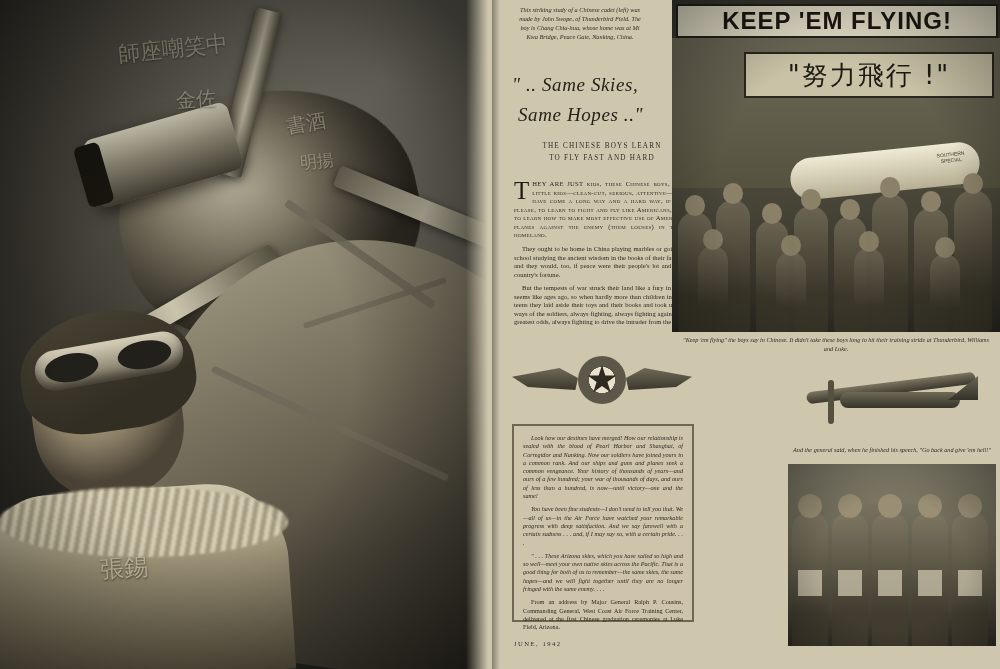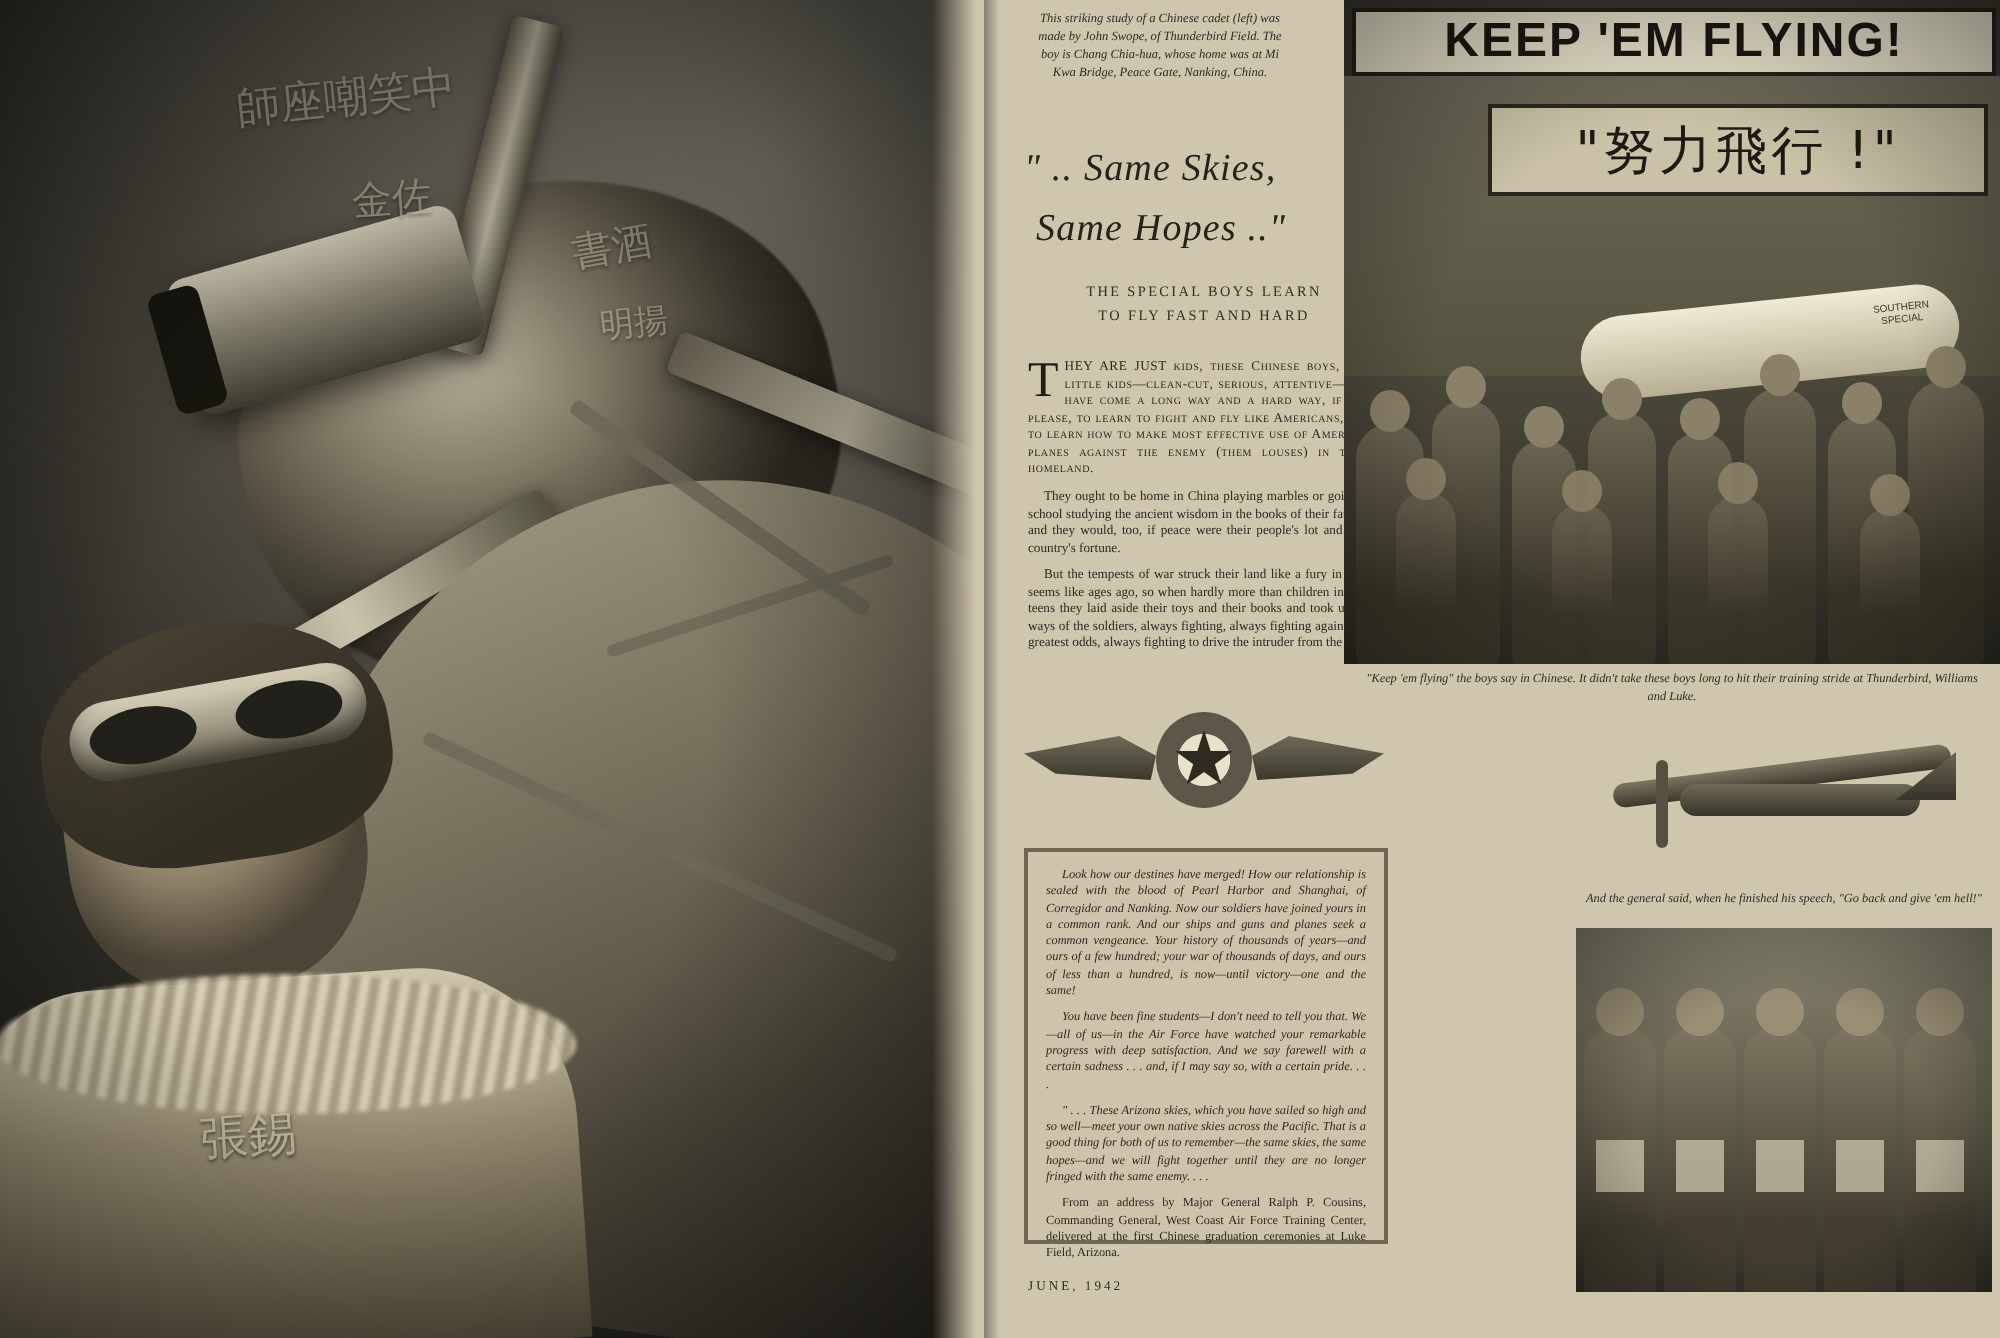--- a/index.html
+++ b/index.html
@@ -194,21 +194,21 @@
     <div class="gutter"></div>
 
     <div class="caption-top">This striking study of a Chinese cadet (left) was made by John Swope, of Thunderbird Field. The boy is Chang Chia-hua, whose home was at Mi Kwa Bridge, Peace Gate, Nanking, China.</div>
 
     <div class="headline">
       <div class="l1">" .. Same Skies,</div>
       <div class="l2">Same Hopes .."</div>
     </div>
 
     <div class="subhead">
-      <div>THE SPECIAL BOYS LEARN</div>
+      <div>THE CHINESE BOYS LEARN</div>
       <div>TO FLY FAST AND HARD</div>
     </div>
 
     <div class="col-text">
       <p class="first">
         <span class="dropcap">T</span><span class="sc">HEY ARE JUST kids, these Chinese boys, just little kids—clean-cut, serious, attentive—who have come a long way and a hard way, if you please, to learn to fight and fly like Americans, and to learn how to make most effective use of American planes against the enemy (them louses) in their homeland.</span>
       </p>
       <p>They ought to be home in China playing marbles or going to school studying the ancient wisdom in the books of their fathers, and they would, too, if peace were their people's lot and their country's fortune.</p>
       <p>But the tempests of war struck their land like a fury in what seems like ages ago, so when hardly more than children in their teens they laid aside their toys and their books and took up the ways of the soldiers, always fighting, always fighting against the greatest odds, always fighting to drive the intruder from the</p>
     </div>

